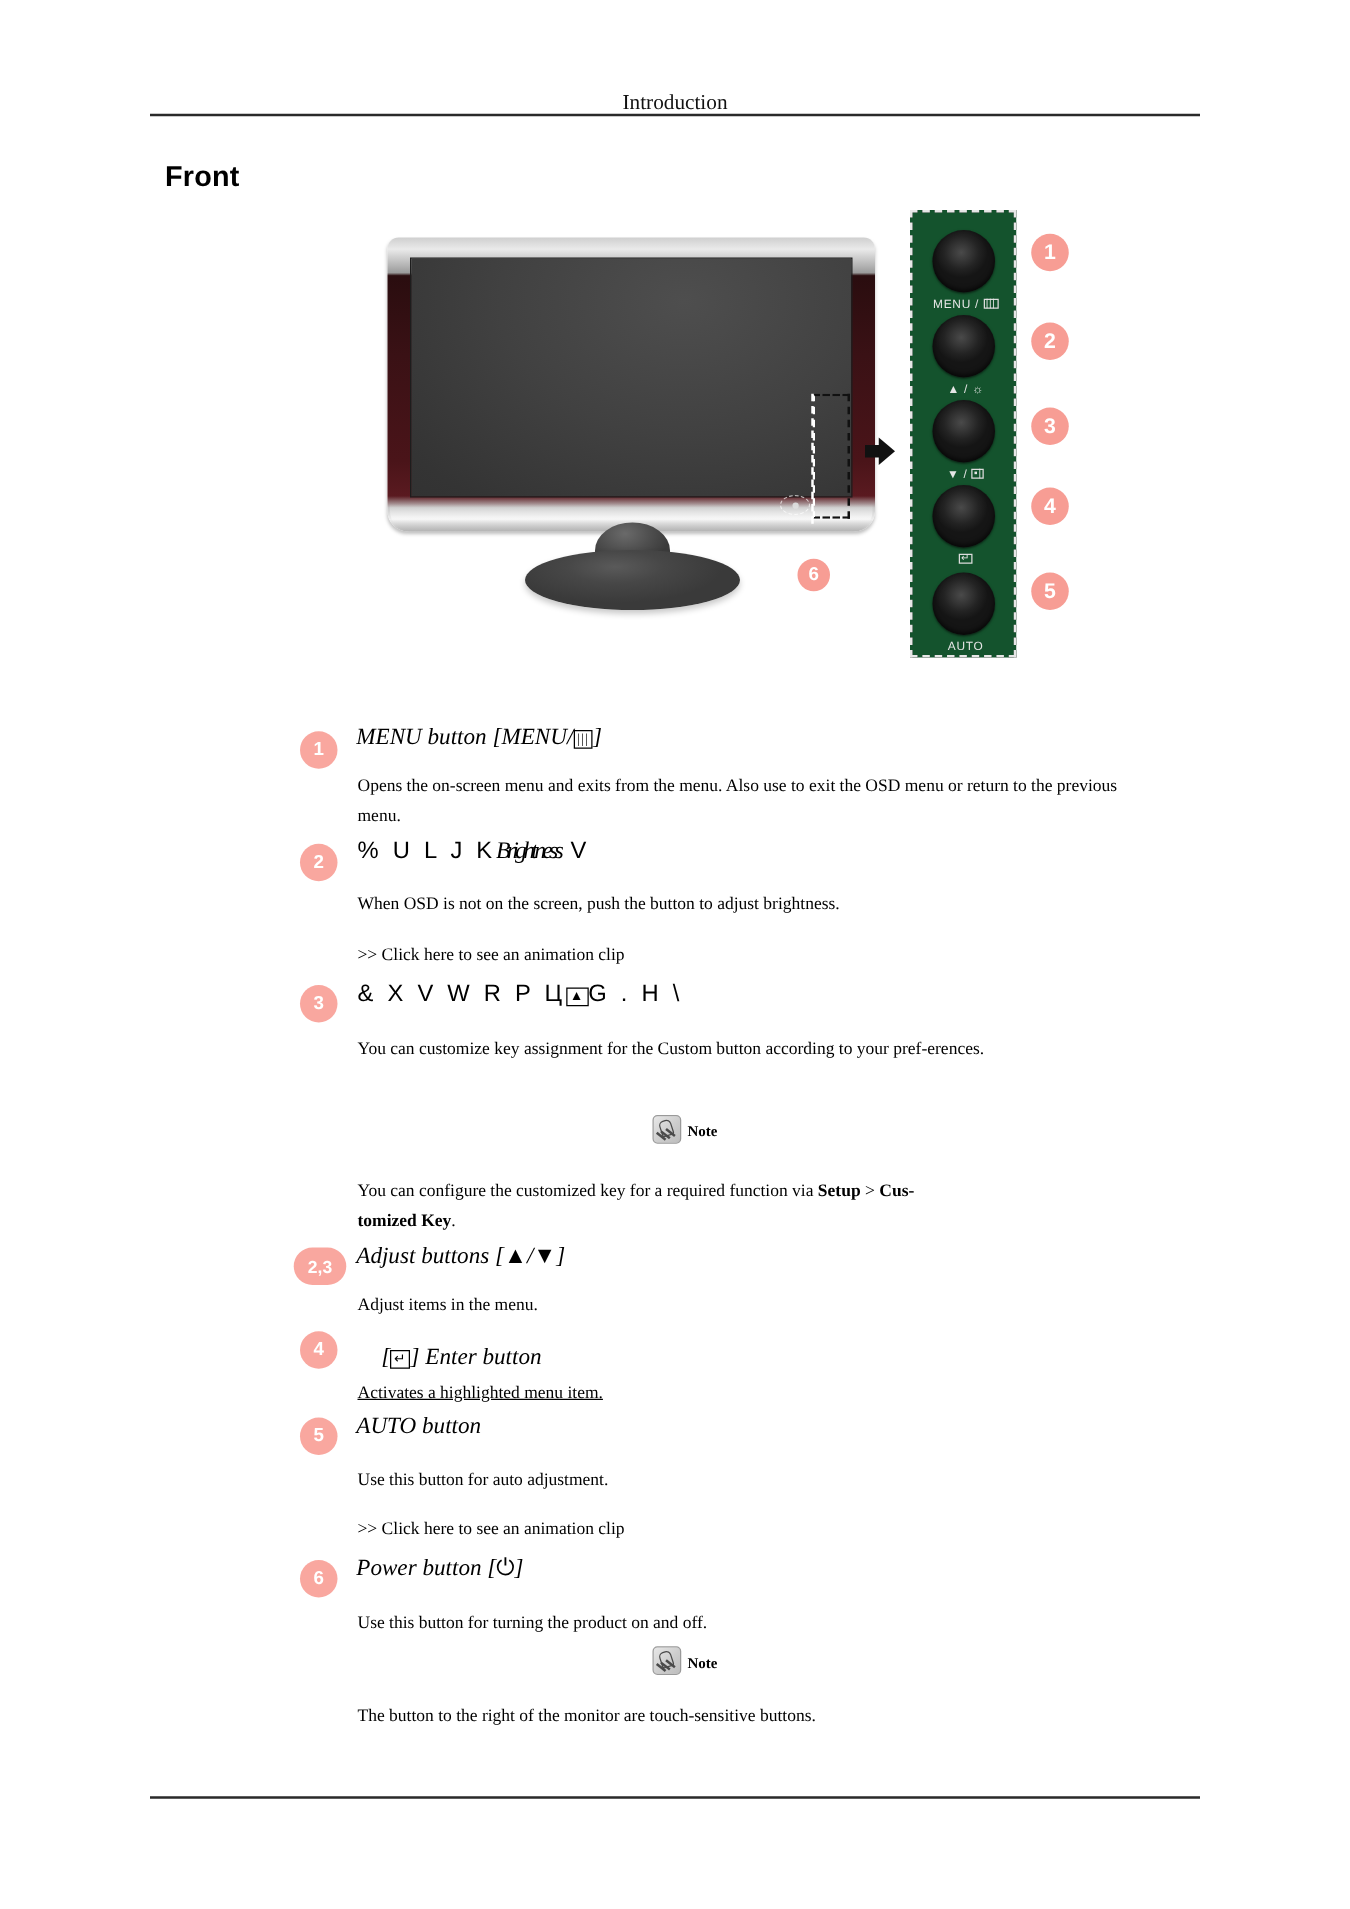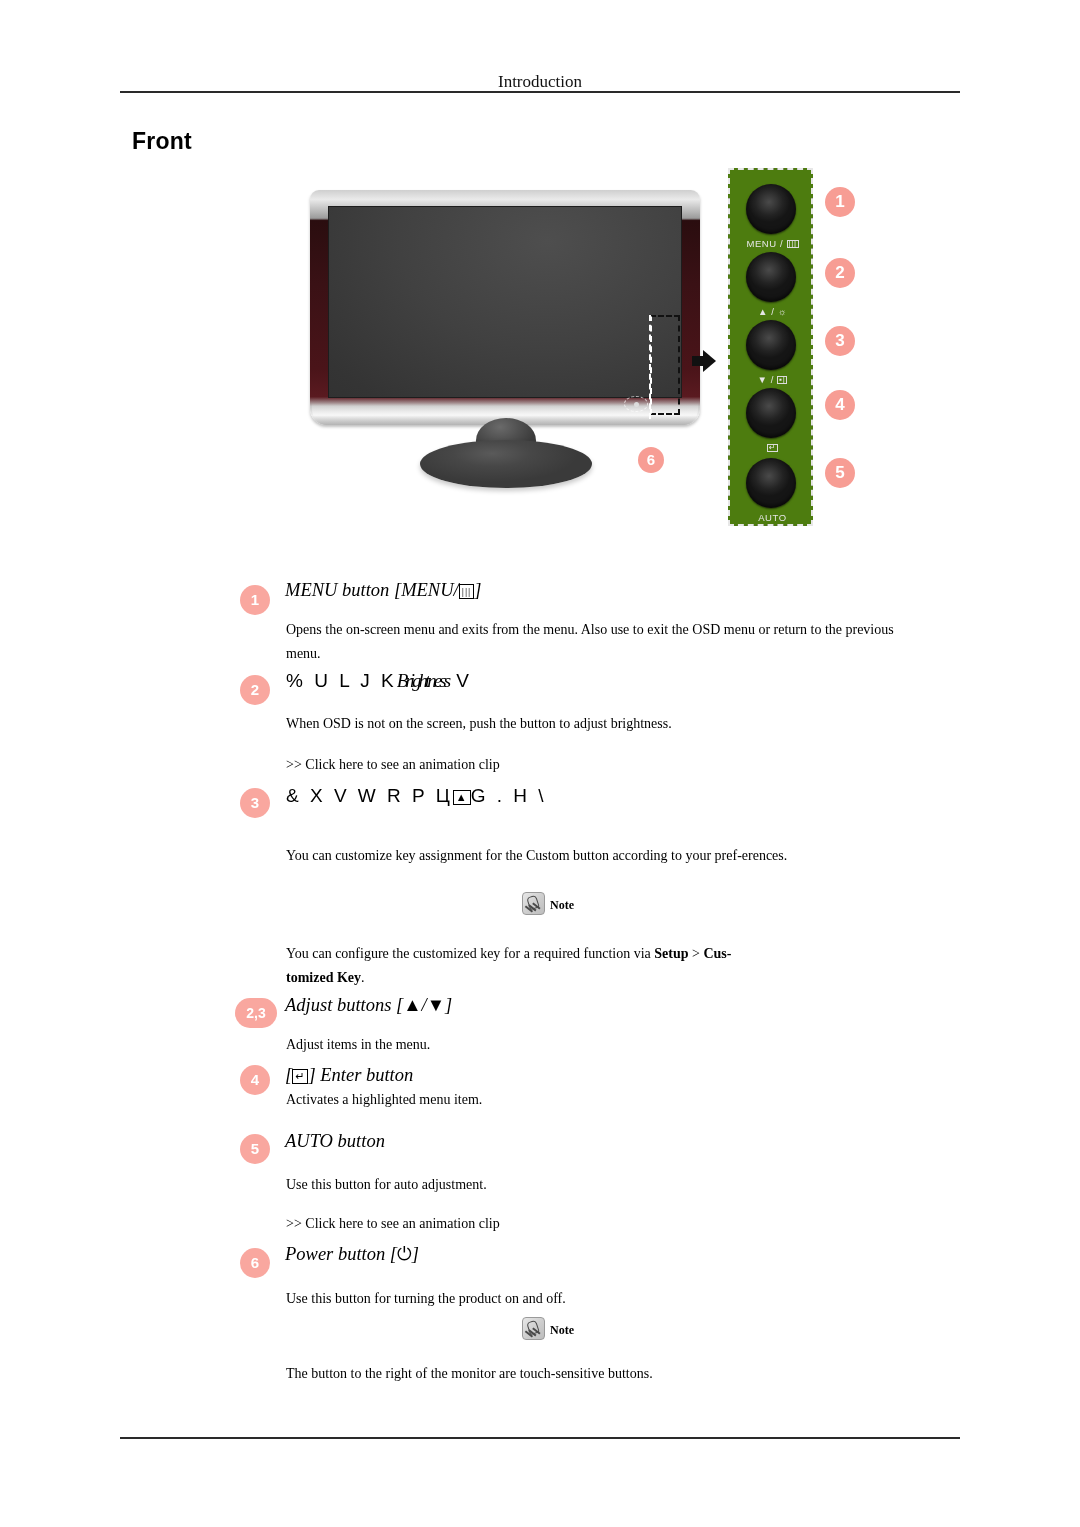--- a/index.html
+++ b/index.html
@@ -166,21 +166,21 @@
     border-top: 11px solid transparent;
     border-bottom: 11px solid transparent;
     border-left: 13px solid #111;
   }
 
   
   .panel {
     position: absolute;
     left: 428px; top: 8px;
     width: 85px; height: 358px;
-    background: #4d7c0f;
+    background: #14532d;
     border: 2px dashed #111;
     box-sizing: border-box;
   }
   .panel .dash-inner {
     position: absolute;
     left: -2px; top: -2px; right: -2px; bottom: -2px;
     border: 2px dashed #ffffff;
     pointer-events: none;
     box-sizing: border-box;
     opacity: .9;
@@ -418,40 +418,40 @@
     </div>
     <div class="para" style="top:132px;">When OSD is not on the screen, push the button to adjust brightness.</div>
     <div class="para" style="top:173px;">&gt;&gt; Click here to see an animation clip</div>
   </div>
 
   <div class="row">
     <div class="num" style="top:208px;">3</div>
     <div class="garbled" style="top:205px;text-align:center;">
       <span>&amp; X V W R P Ц</span><span class="ibox">▲</span><span>G</span> <span>. H \</span>
     </div>
-    <div class="para" style="top:264px;">You can customize key assignment for the Custom button according to your pref-erences.</div>
+    <div class="para" style="top:248px;">You can customize key assignment for the Custom button according to your pref-erences.</div>
 
     <div class="note" style="top:312px;">
       <span class="note-icon"></span><span class="note-label">Note</span>
     </div>
     <div class="para bold-run" style="top:362px;"><span>You can configure the customized key for a required function via </span><b>Setup</b><span> &gt; </span><b>Cus-</b><br><b>tomized Key</b><span>.</span></div>
   </div>
 
   <div class="row">
     <div class="num wide" style="top:418px; left:-5px;">2,3</div>
     <div class="heading" style="top:415px;">Adjust buttons [▲/▼]</div>
     <div class="para" style="top:453px;">Adjust items in the menu.</div>
   </div>
 
   <div class="row">
     <div class="num" style="top:485px;">4</div>
-    <div class="heading" style="top:485px;">
+    <div class="heading" style="top:496px;margin-left:20px;">
       <span>[</span><span class="ibox">↵</span><span>] Enter button</span>
     </div>
-    <div class="para" style="top:508px;">Activates a highlighted menu item.</div>
+    <div class="para" style="top:523px;text-decoration:underline;">Activates a highlighted menu item.</div>
   </div>
 
   <div class="row">
     <div class="num" style="top:554px;">5</div>
     <div class="heading" style="top:551px;">AUTO button</div>
     <div class="para" style="top:593px;">Use this button for auto adjustment.</div>
     <div class="para" style="top:632px;">&gt;&gt; Click here to see an animation clip</div>
   </div>
 
   <div class="row">

